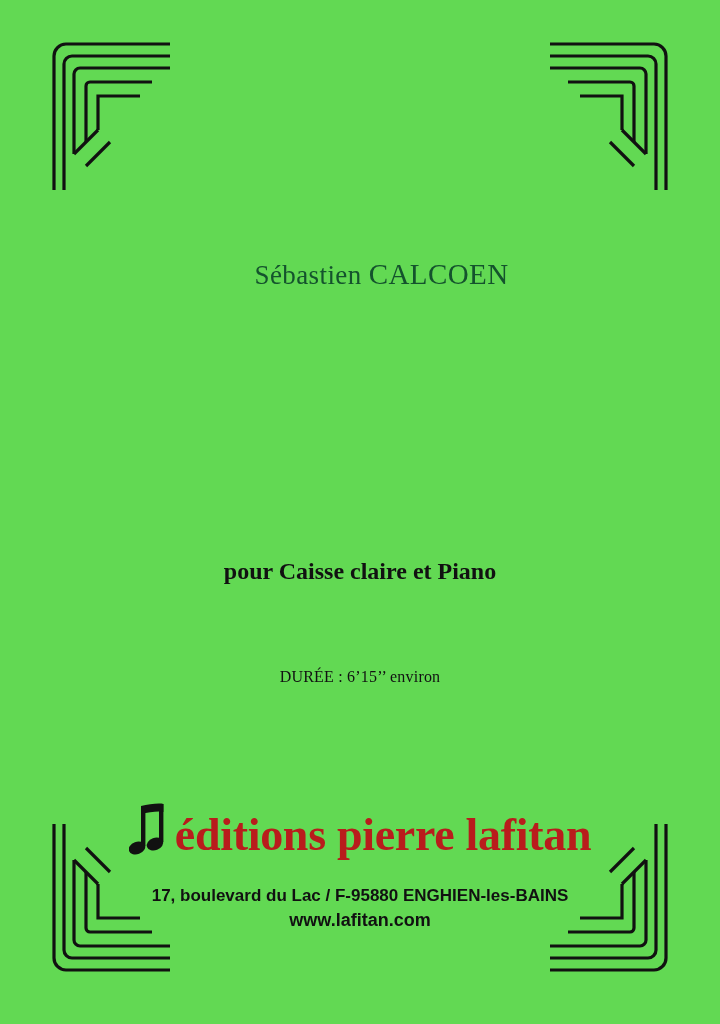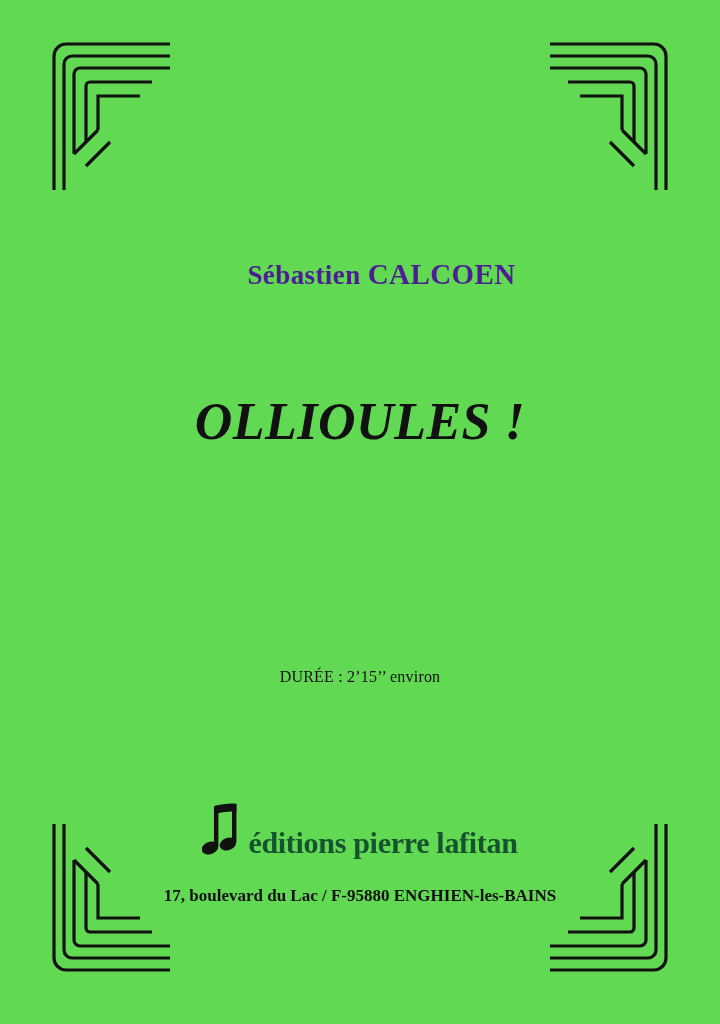--- a/index.html
+++ b/index.html
@@ -33,24 +33,24 @@
   .corner-br { right: 52px; bottom: 52px; transform: scale(-1,-1); }
   .composers {
     position: absolute;
     top: 255px;
     left: 0;
     right: 0;
     text-align: center;
   }
   .composer {
     font-family: "Liberation Serif", serif;
-    font-weight: bold;
+    font-weight: normal;
     font-size: 27px;
     letter-spacing: 0.4px;
-    color: #4c1d95;
+    color: #14532d;
     line-height: 1.36;
     padding-left: 43px;
   }
   .composer .lastname {
     font-size: 29px;
   }
 
   .title {
     position: absolute;
     top: 390px;
@@ -107,32 +107,32 @@
   .note-icon {
     display: inline-block;
     width: 40px;
     height: 58px;
     position: relative;
     top: 2px;
   }
   .publisher-name {
     font-family: "Liberation Serif", serif;
     font-weight: bold;
-    font-size: 30px;
-    color: #14532d;
+    font-size: 46px;
+    color: #b91c1c;
     letter-spacing: -0.3px;
     line-height: 1;
   }
   .address {
     position: absolute;
     top: 884px;
     left: 0;
     right: 0;
     text-align: center;
-    font-family: Liberation Serif, serif;
+    font-family: Liberation Sans, sans-serif;
     font-weight: bold;
     font-size: 17px;
     color: #111111;
     line-height: 1.42;
   }
   .address .web {
     font-weight: bold;
     font-size: 18px;
   }
 </style>
@@ -198,40 +198,41 @@
   </div>
 
   <div class="composers">
     <div class="composer">
       <span>Sébastien</span>
       <span class="lastname">CALCOEN</span>
     </div>
   </div>
 
   <div class="title">
-    <div>OLLIOULES !</div>
-  </div>
-
-
-  <div class="duration">DURÉE : 2’15’’ environ</div>
+  </div>
+
+  <div class="subtitle">pour Caisse claire et Piano</div>
+
+  <div class="duration">DURÉE : 6’15’’ environ</div>
 
   <div class="publisher">
     <div class="publisher-line">
       <span class="note-icon">
         <svg width="40" height="58" viewBox="0 0 40 58" xmlns="http://www.w3.org/2000/svg">
           <g fill="#111111">
             <rect x="12" y="4" width="4.4" height="40"></rect>
             <rect x="30" y="2" width="4.4" height="38"></rect>
             <path d="M12,4 C20,2 30,1 34.4,2 L34.4,10 C30,9 20,10 12,12 Z"></path>
             <ellipse cx="8" cy="46" rx="8.5" ry="6.2" transform="rotate(-20 8 46)"></ellipse>
             <ellipse cx="26" cy="42" rx="8.5" ry="6.2" transform="rotate(-20 26 42)"></ellipse>
           </g>
         </svg>
       </span>
       <span class="publisher-name">éditions pierre lafitan</span>
     </div>
   </div>
 
   <div class="address">
     <div>17, boulevard du Lac / F-95880 ENGHIEN-les-BAINS</div>
+    <div class="web">www.lafitan.com</div>
   </div>
 
 </div>
 
 </body></html>

